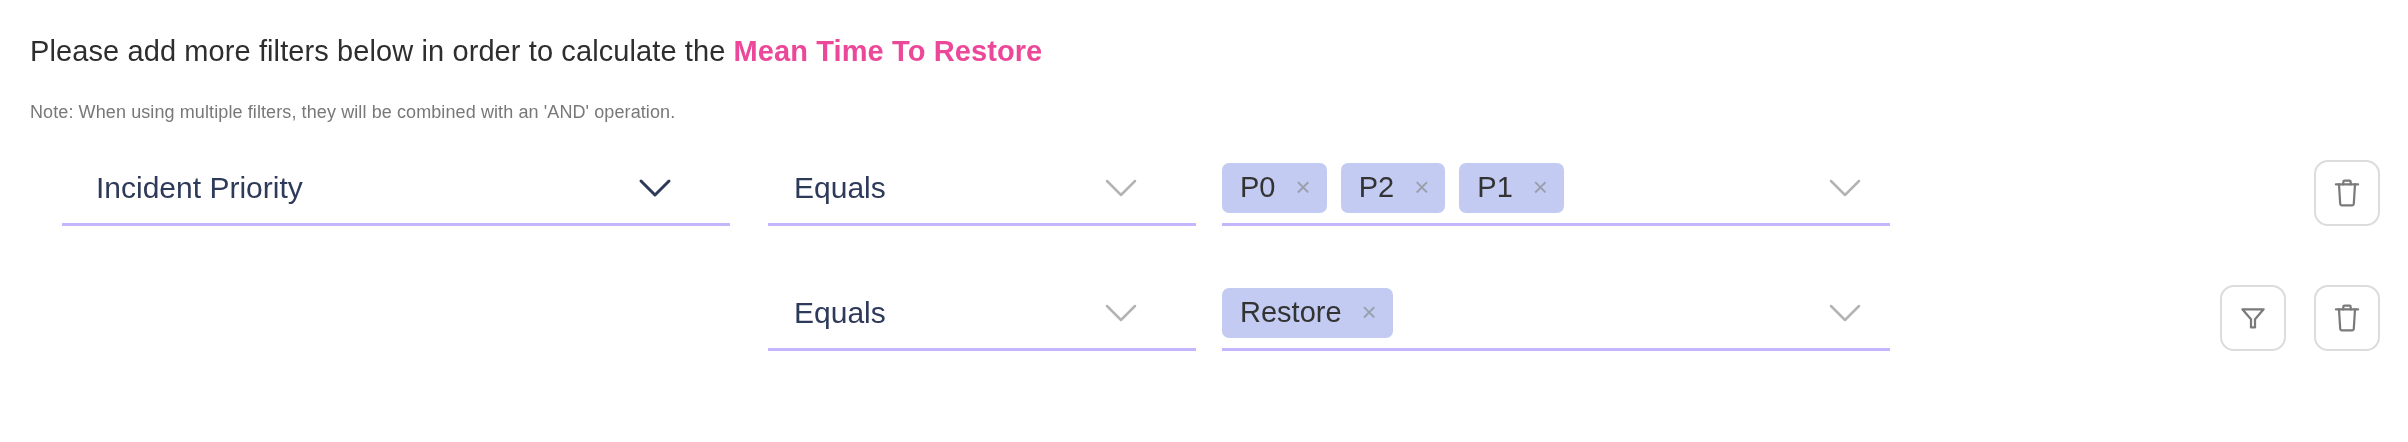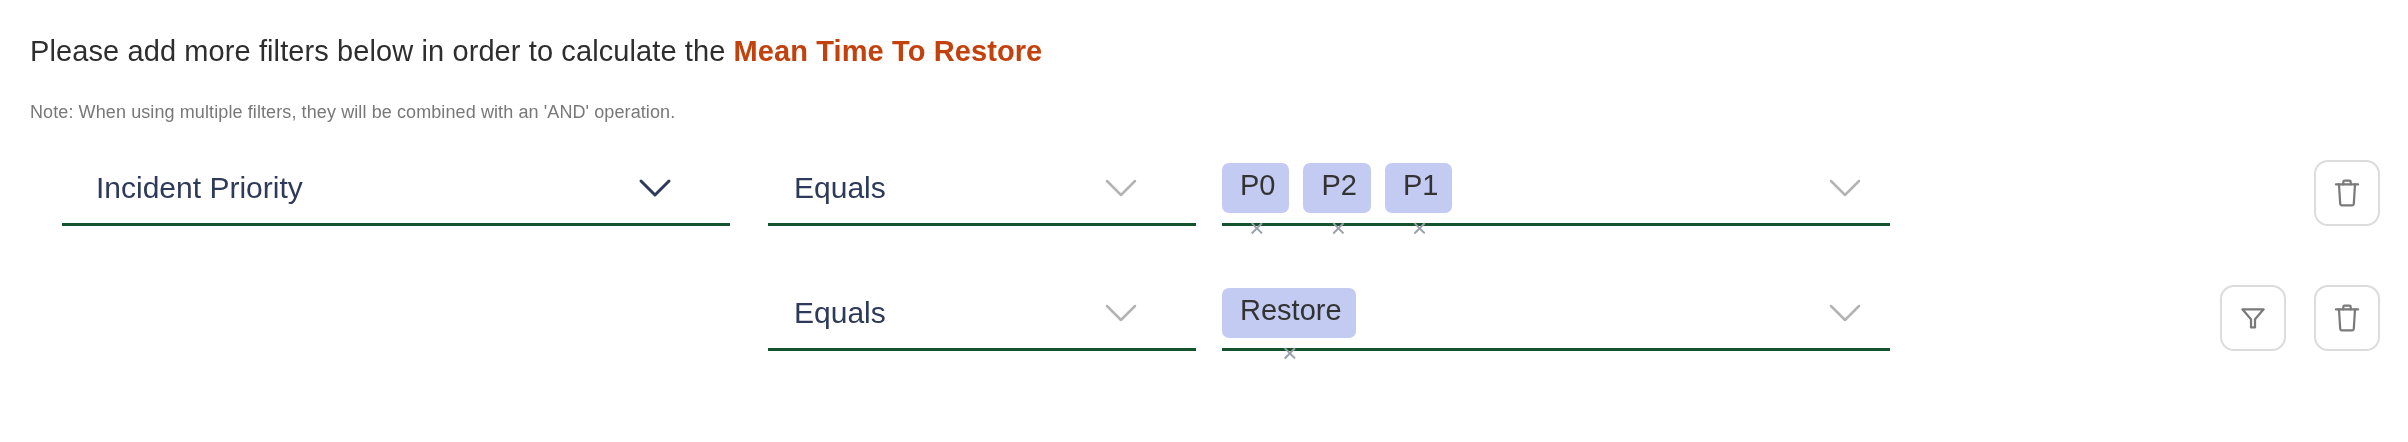--- a/index.html
+++ b/index.html
@@ -29,21 +29,21 @@
     left: 30px;
     top: 34px;
     font-size: 29px;
     line-height: 34px;
     color: #2e2e2e;
     white-space: nowrap;
     letter-spacing: 0.1px;
   }
   .intro .strong {
     font-weight: 700;
-    color: #c2410c;
+    color: #ec4899;
   }
 
   .note {
     position: absolute;
     left: 30px;
     top: 96px;
     font-size: 18px;
     line-height: 32px;
     color: #787878;
     white-space: nowrap;
@@ -60,21 +60,21 @@
   .filter-row {
     position: relative;
     height: 125px;
   }
 
   
   .field {
     position: absolute;
     box-sizing: border-box;
     height: 68px;
-    border-bottom: 3px solid #14532d;
+    border-bottom: 3px solid #c4b5fd;
     display: flex;
     align-items: center;
     justify-content: space-between;
     padding: 0 6px 6px 6px;
   }
   .field-attr  { left: 62px;   width: 668px; }
   .field-op    { left: 768px;  width: 428px; gap: 13px; }
   .field-vals  { left: 1222px; width: 668px; padding-left: 0; }
 
   .field-text {
@@ -102,27 +102,26 @@
   .chips {
     display: flex;
     align-items: center;
     gap: 14px;
     flex: 1 1 auto;
     min-width: 0;
   }
   .chip {
     display: inline-flex;
     align-items: center;
-    gap: 14px;
+    gap: 20px;
     background: #c3cbf2;
     border-radius: 7px;
     padding: 6px 14px 7px 18px;
     height: 50px;
     box-sizing: border-box;
-    flex-direction: column;
   }
   .chip-label {
     font-size: 29px;
     line-height: 32px;
     color: #333333;
     white-space: nowrap;
   }
   .chip-remove {
     font-size: 26px;
     line-height: 26px;

